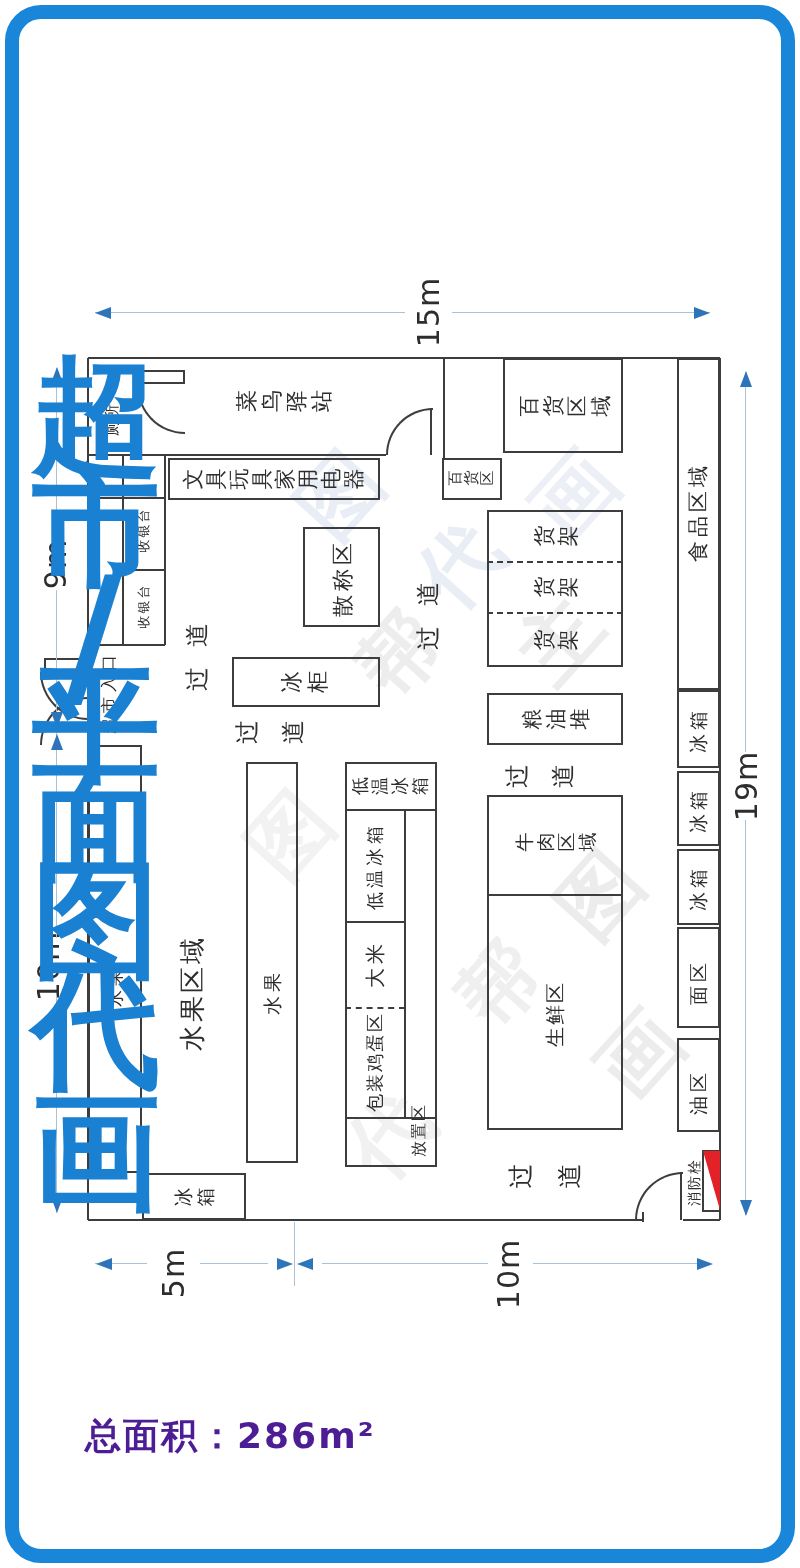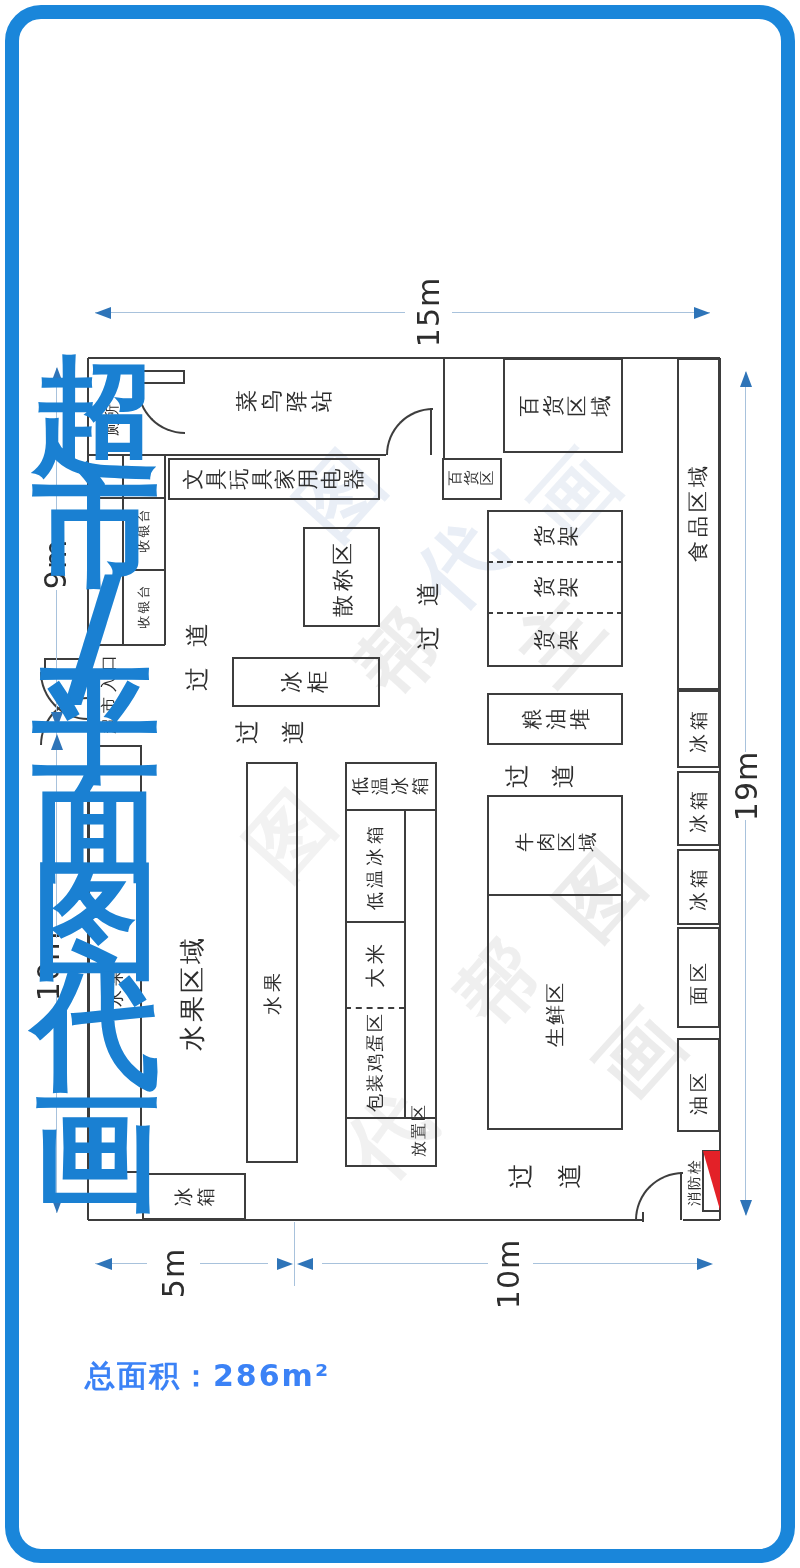--- a/index.html
+++ b/index.html
@@ -15,22 +15,22 @@
   .leaf{position:absolute;box-sizing:border-box;border:2px solid #3d3d3d;background:#ffffff;}
   .arc{position:absolute;box-sizing:border-box;background:transparent;}
   .lab{position:absolute;color:#2d2d2d;line-height:1;white-space:nowrap;}
   .lab.v{transform:translate(-50%,-50%) rotate(-90deg);}
   .lab.h{display:flex;flex-direction:row;align-items:center;transform:translate(-50%,-50%);}
   .rchar{display:inline-block;transform:rotate(-90deg);text-align:center;}
   .arr{position:absolute;width:0;height:0;}
   .fire{position:absolute;background:#e32128;}
   #banner{position:absolute;inset:0;z-index:4;pointer-events:none;}
   .bchar{position:absolute;color:#1a80d2;font-weight:900;line-height:1;letter-spacing:0;}
-  #footer-text{position:absolute;left:85px;top:1356px;font-size:30px;font-weight:600;
-         color:#3b82f6;letter-spacing:2px;z-index:3;}
+  #footer-text{position:absolute;left:85px;top:1412px;font-size:36px;font-weight:600;
+         color:#4c1d95;letter-spacing:2px;z-index:3;}
 </style>
 </head>
 <body>
 
 <div id="stage">
   <div id="wm-layer">
       <div class="wm" style="left: 300px; top: 455px; font-size: 80px; color: rgb(226, 233, 243);">图</div>
       <div class="wm" style="left: 420px; top: 525px; font-size: 80px; color: rgb(226, 233, 243);">代</div>
       <div class="wm" style="left: 535px; top: 455px; font-size: 80px; color: rgb(230, 236, 244);">画</div>
       <div class="wm" style="left: 360px; top: 615px; font-size: 80px; color: rgb(232, 232, 232);">帮</div>

